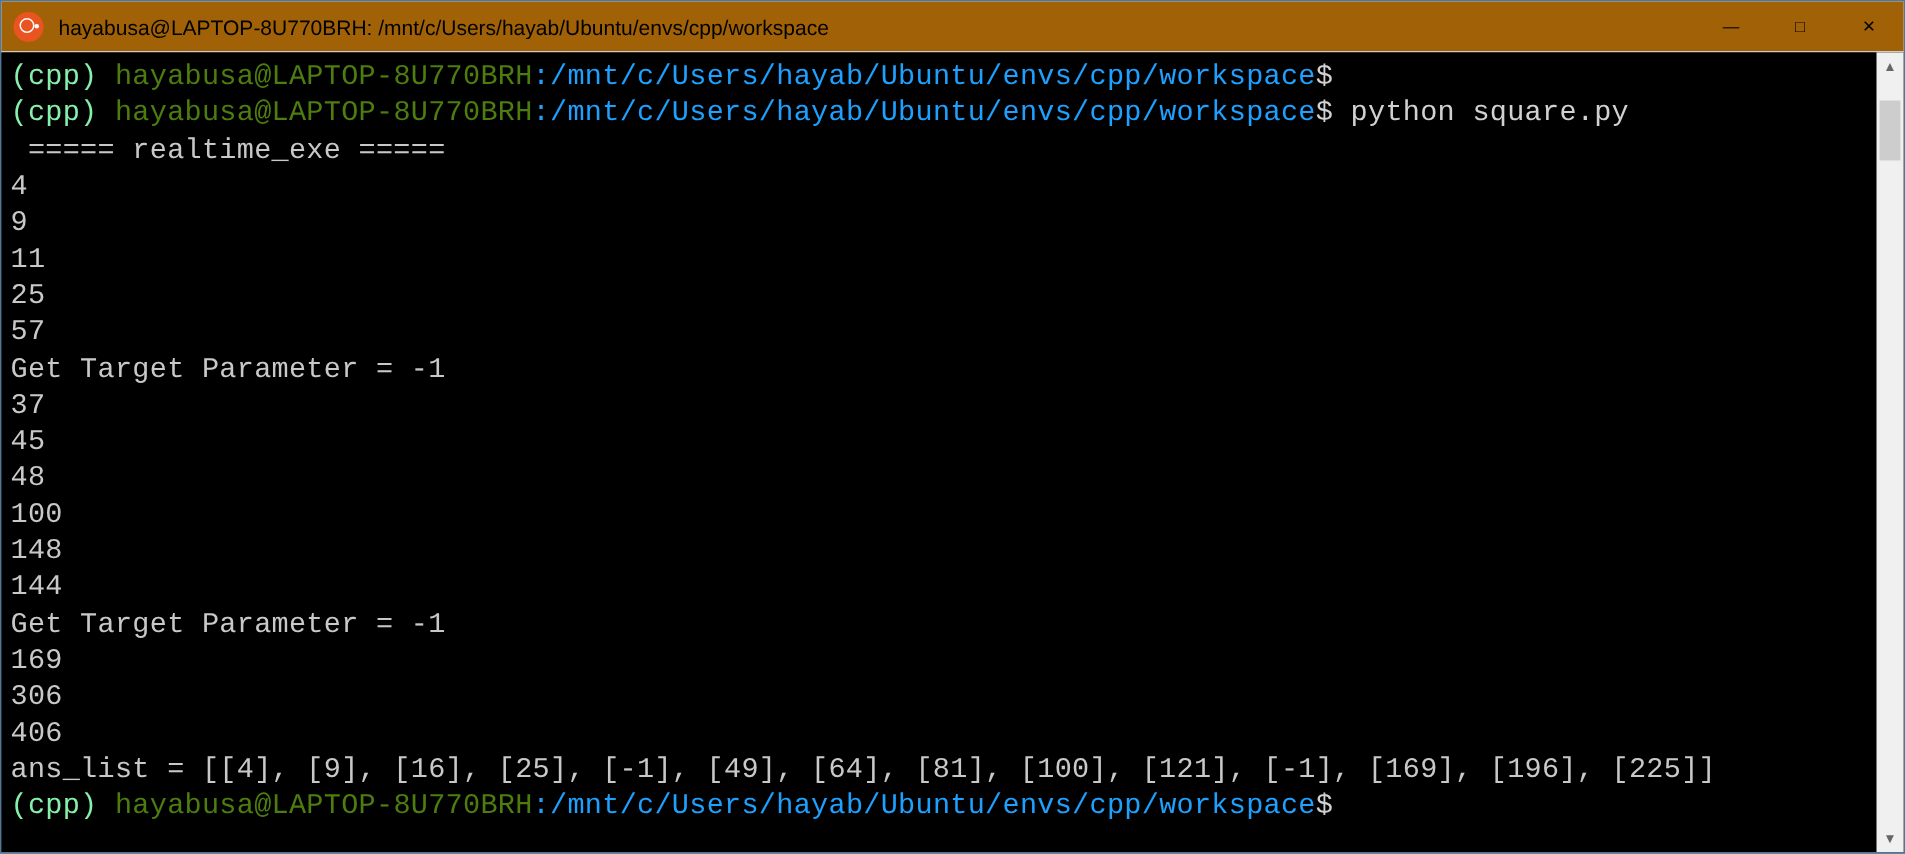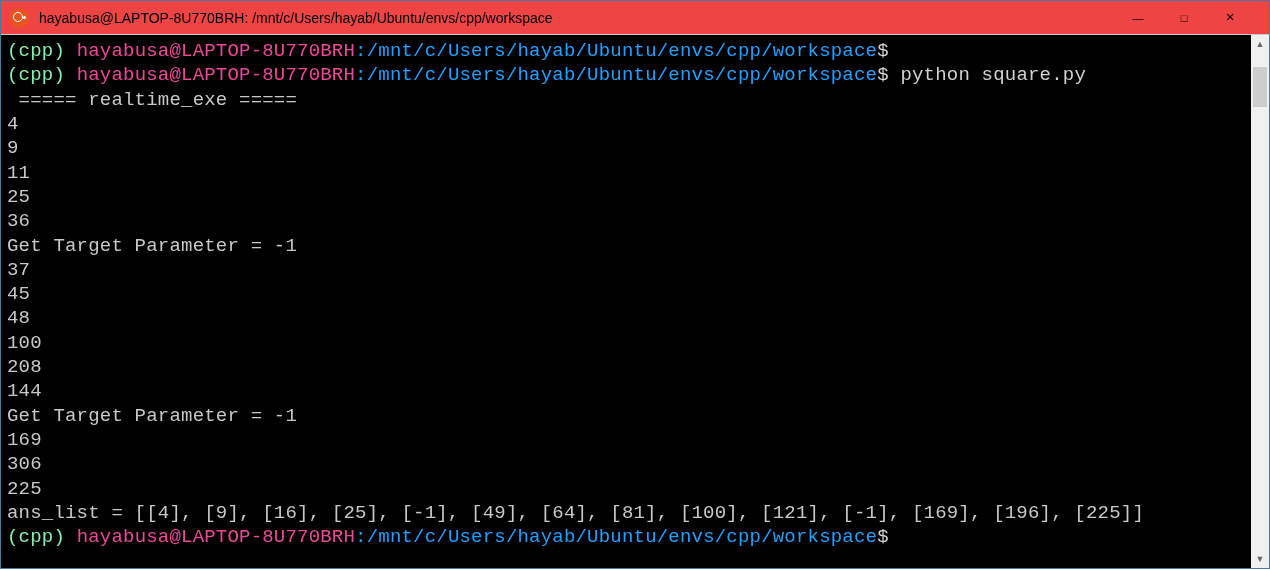--- a/index.html
+++ b/index.html
@@ -12,24 +12,24 @@
   }
   .window {
     width:1270px;
     height:569px;
     border:1px solid #4a78a0;
     display:flex;
     flex-direction:column;
   }
   .titlebar {
     height:34px;
-    background:#ef4444;
+    background:#a16207;
     display:flex;
     align-items:center;
-    padding:0 16px 0 8px;
+    padding:0 0 0 8px;
     border-bottom:1px solid #ccc;
   }
   .ubuntu-icon {
     width:20px;
     height:20px;
     border-radius:50%;
     background:#E95420;
     position:relative;
     margin-right:10px;
     flex-shrink:0;
@@ -100,21 +100,21 @@
   .scroll-arrow {
     position:absolute;
     left:0; width:18px; height:18px;
     display:flex; align-items:center; justify-content:center;
     color:#666;
     font-size:9px;
   }
   .scroll-arrow.up { top:0; }
   .scroll-arrow.down { bottom:0; }
   .env   { color:#86efac; }
-  .user  { color:#ec4899; }
+  .user  { color:#4d7c0f; }
   .path  { color:#1ea0ff; }
   .dollar{ color:#d1d1d1; }
   .cmd   { color:#d1d1d1;font-family:Liberation Mono, monospace; }
   .out   { color:#c8c8c8;font-family:Liberation Mono, monospace; }
 </style>
 </head>
 <body>
 
 <div class="window">
   <div class="titlebar">
@@ -127,32 +127,32 @@
     </div>
   </div>
   <div class="terminal-wrap">
     <div class="terminal"><span class="env">(cpp) </span><span class="user">hayabusa@LAPTOP-8U770BRH</span><span class="path">:</span><span class="path">/mnt/c/Users/hayab/Ubuntu/envs/cpp/workspace</span><span class="dollar">$</span><span class="cmd"></span>
 <span class="env">(cpp) </span><span class="user">hayabusa@LAPTOP-8U770BRH</span><span class="path">:</span><span class="path">/mnt/c/Users/hayab/Ubuntu/envs/cpp/workspace</span><span class="dollar">$</span><span class="cmd"> python square.py</span>
 <span class="out"> ===== realtime_exe =====</span>
 <span class="out">4</span>
 <span class="out">9</span>
 <span class="out">11</span>
 <span class="out">25</span>
-<span class="out">36</span>
+<span class="out">57</span>
 <span class="out">Get Target Parameter = -1</span>
 <span class="out">37</span>
 <span class="out">45</span>
 <span class="out">48</span>
 <span class="out">100</span>
-<span class="out">208</span>
+<span class="out">148</span>
 <span class="out">144</span>
 <span class="out">Get Target Parameter = -1</span>
 <span class="out">169</span>
 <span class="out">306</span>
-<span class="out">225</span>
+<span class="out">406</span>
 <span class="out">ans_list = [[4], [9], [16], [25], [-1], [49], [64], [81], [100], [121], [-1], [169], [196], [225]]</span>
 <span class="env">(cpp) </span><span class="user">hayabusa@LAPTOP-8U770BRH</span><span class="path">:</span><span class="path">/mnt/c/Users/hayab/Ubuntu/envs/cpp/workspace</span><span class="dollar">$</span><span class="cmd"></span></div>
     <div class="scrollbar">
       <div class="scroll-arrow up">▲</div>
       <div class="scroll-thumb"></div>
       <div class="scroll-arrow down">▼</div>
     </div>
   </div>
 </div>
 

